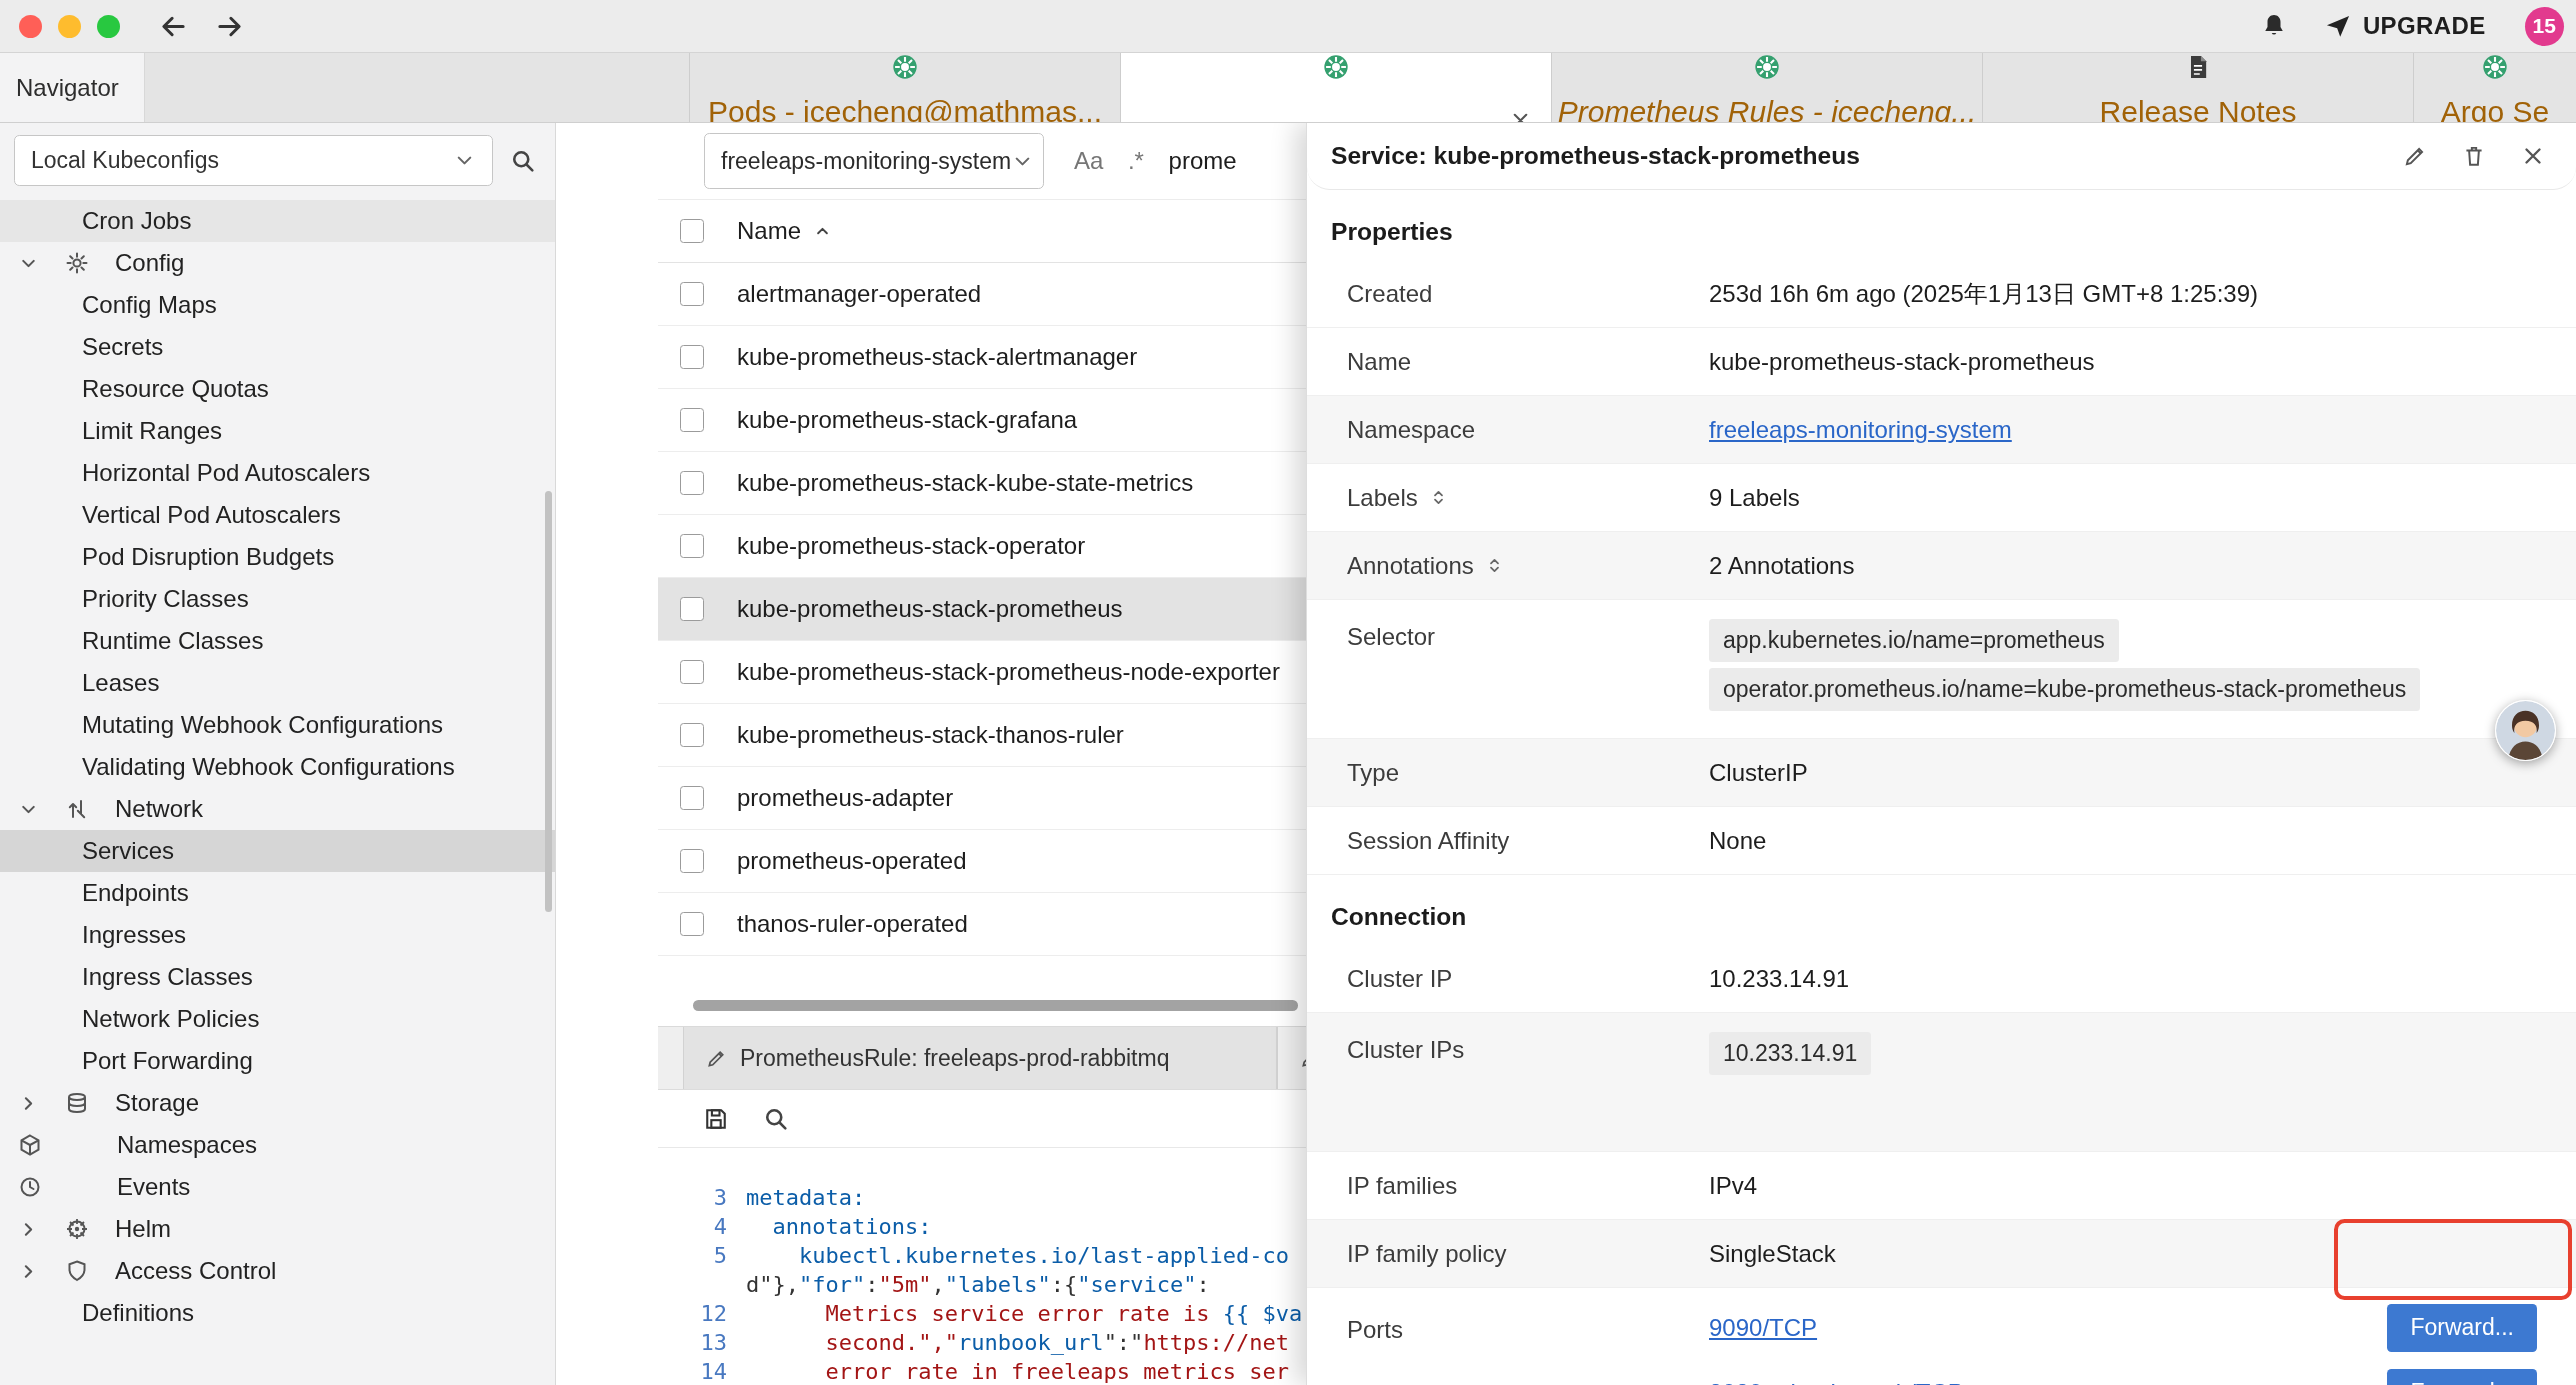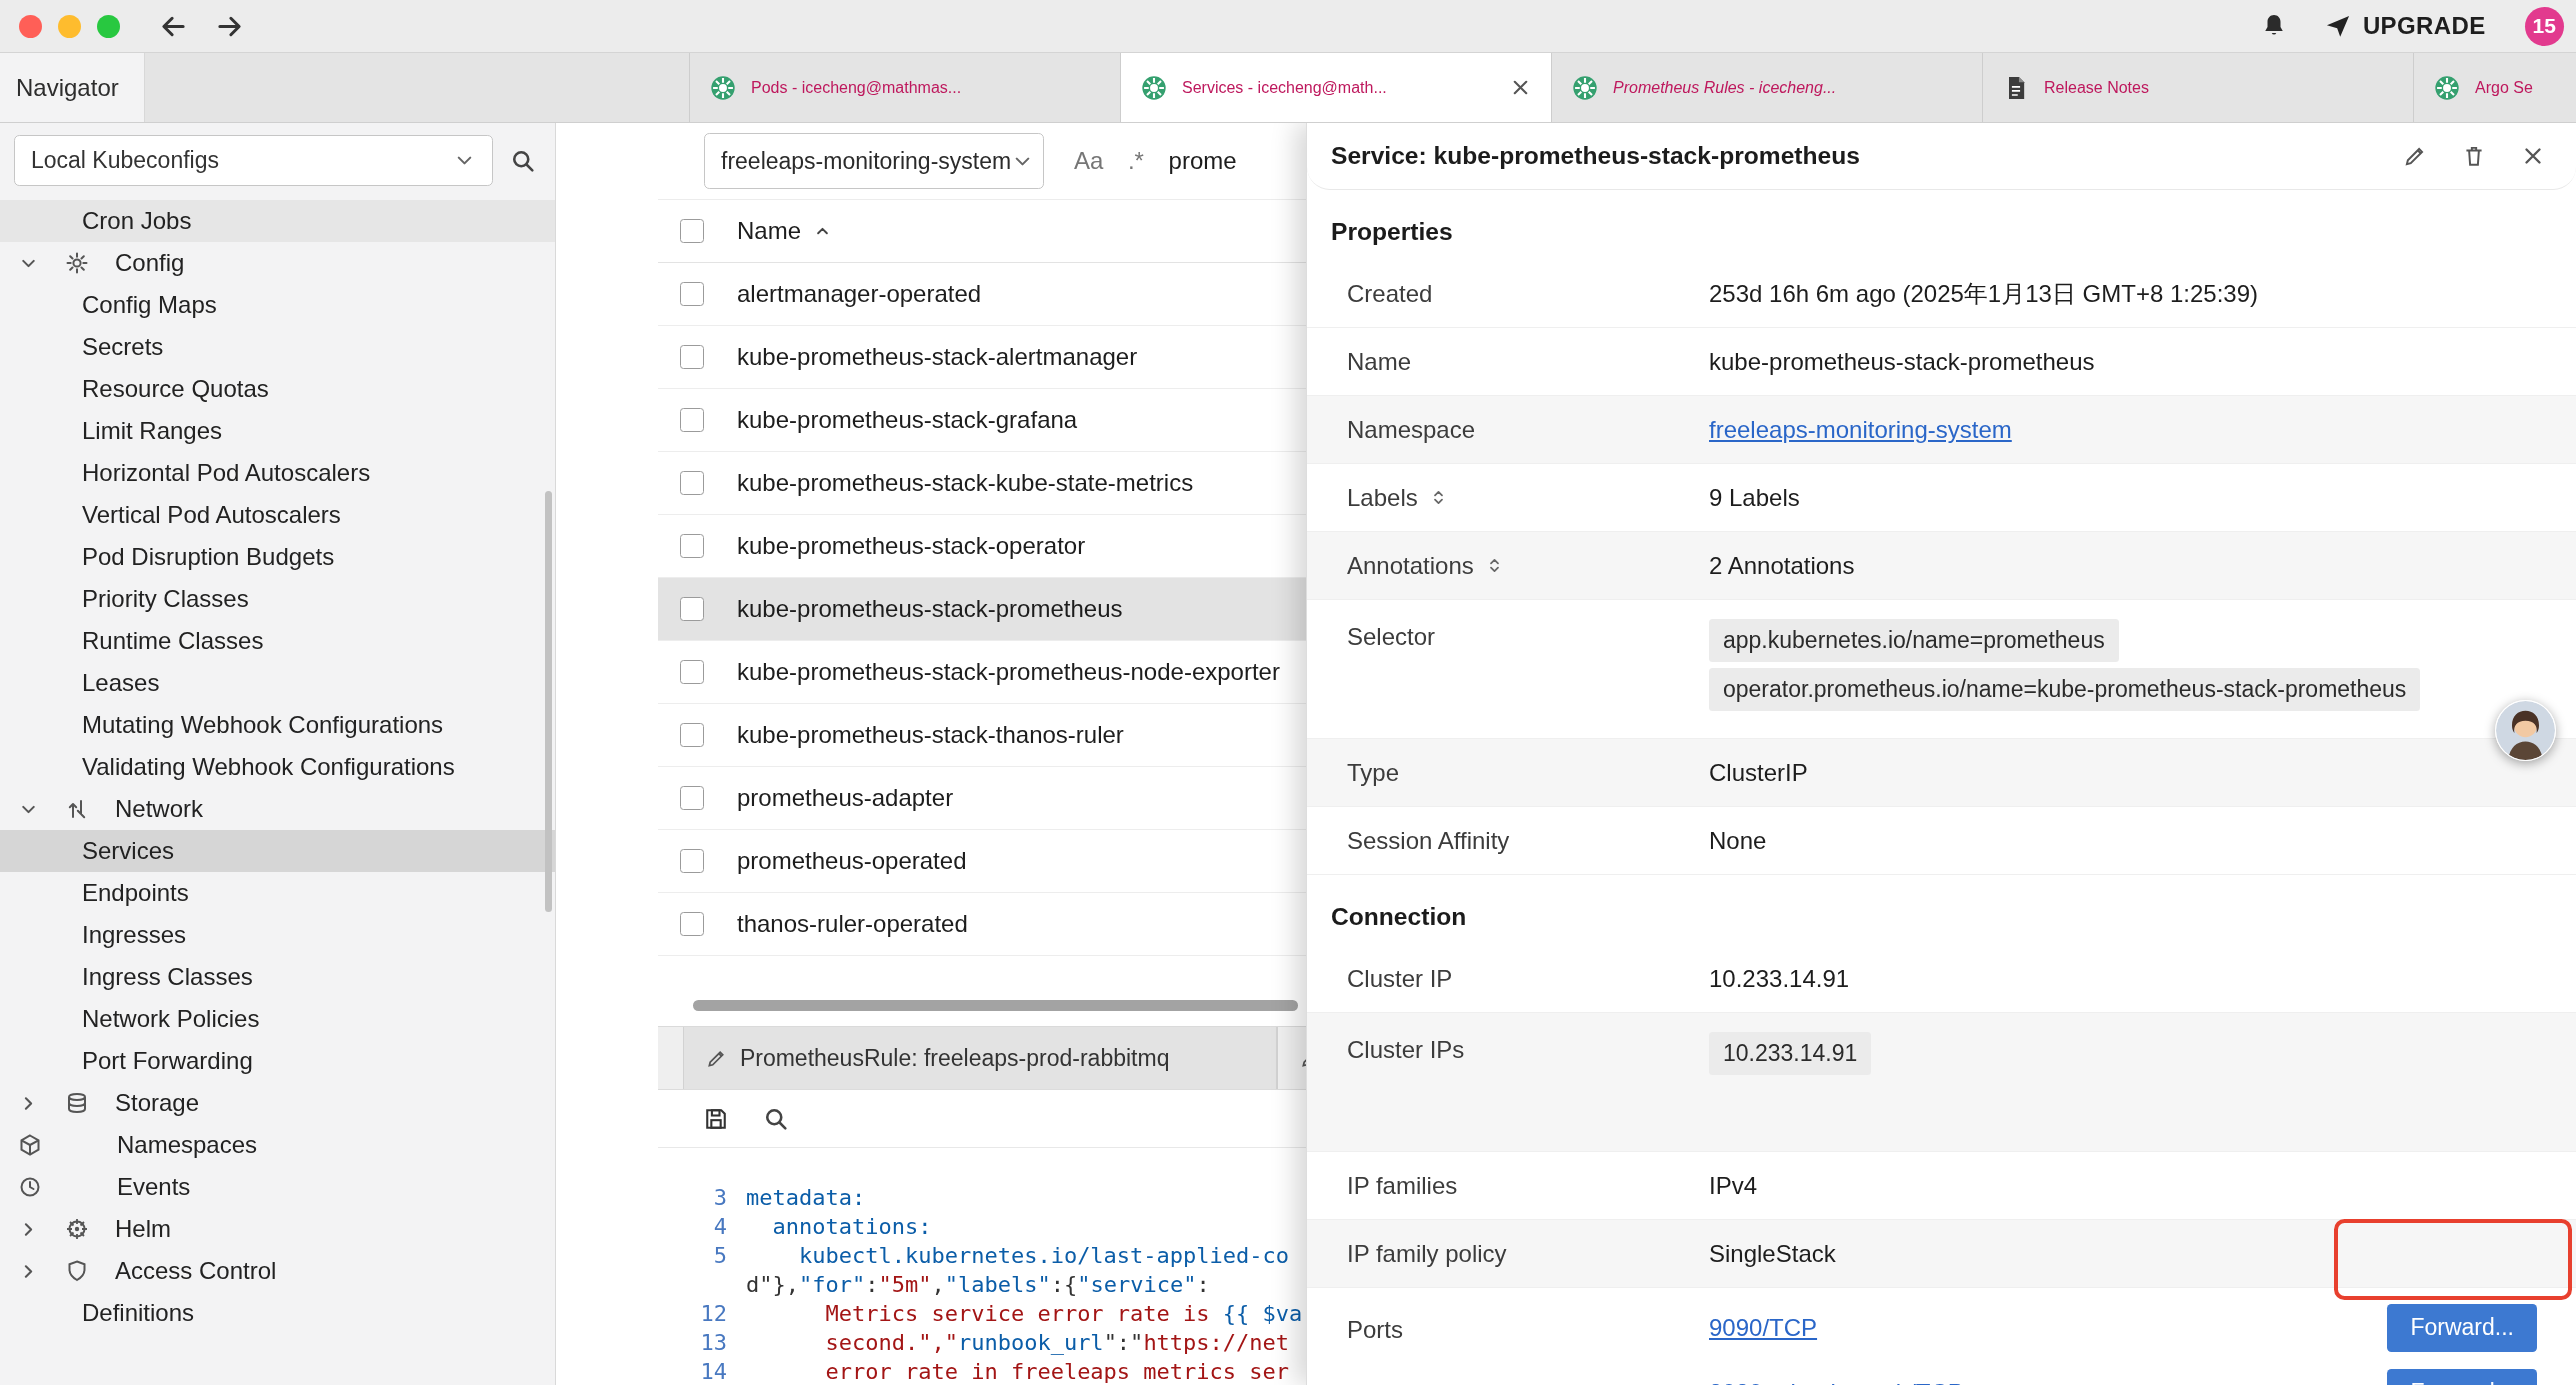--- a/index.html
+++ b/index.html
@@ -24,21 +24,21 @@
                  font-size:21px; font-weight:700; display:flex; align-items:center; justify-content:center; }
 
   
   .tabstrip { position:absolute; left:0; top:53px; right:0; height:70px; background:#e4e4e4;
               border-bottom:0.9px solid #cfcfcf; display:flex; z-index:40; }
   .nav-tab { width:145px; background:#f3f3f4; border-right:0.9px solid #d8d8d8; display:flex;
              align-items:center; padding-left:16px; font-size:24px; color:#2d2d2d; cursor:pointer; }
   .tab-spacer { width:545px; border-right:0.9px solid #cdcdcd; }
   .tabs { display:flex; flex:1; min-width:0; }
   .tab { width:431px; border-right:0.9px solid #cdcdcd; display:flex; align-items:center; gap:14px;
-         padding:0 19px; font-size:16px; color:#be185d; cursor:pointer; overflow:hidden; }
+         padding:0 19px; font-size:30px; color:#a16207; cursor:pointer; overflow:hidden;flex-direction:column; }
   .tab.active { background:#fff; }
   .tab:last-child { width:auto; flex:1; border-right:none; }
   .tab-icon svg { width:28px; height:28px; }
   .tab-label { white-space:nowrap; overflow:hidden; }
   .tab-label.italic { font-style:italic; }
   .tab-close { margin-left:auto; cursor:pointer; }
   .tab-close svg { width:23px; height:23px; }
 
   
   .sidebar { position:absolute; left:0; top:123px; width:556px; bottom:0; background:#f3f3f4;

